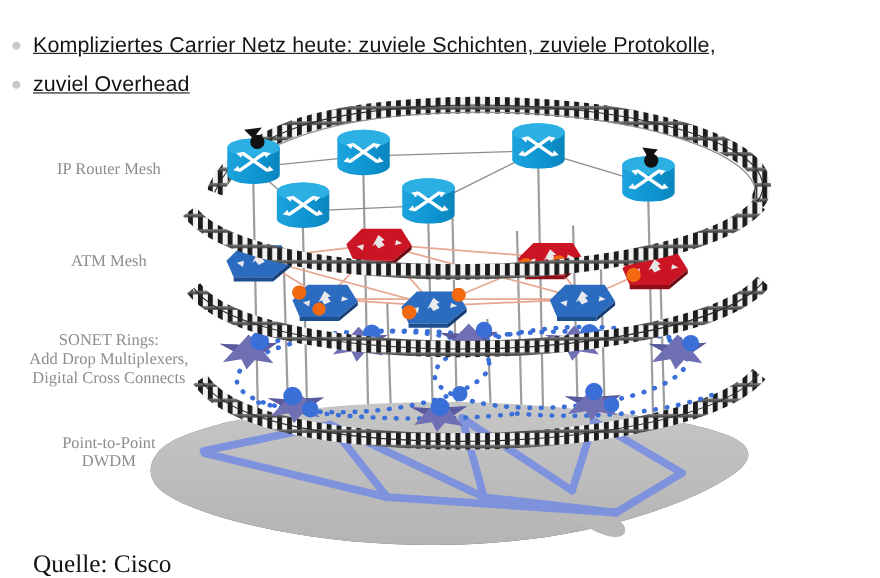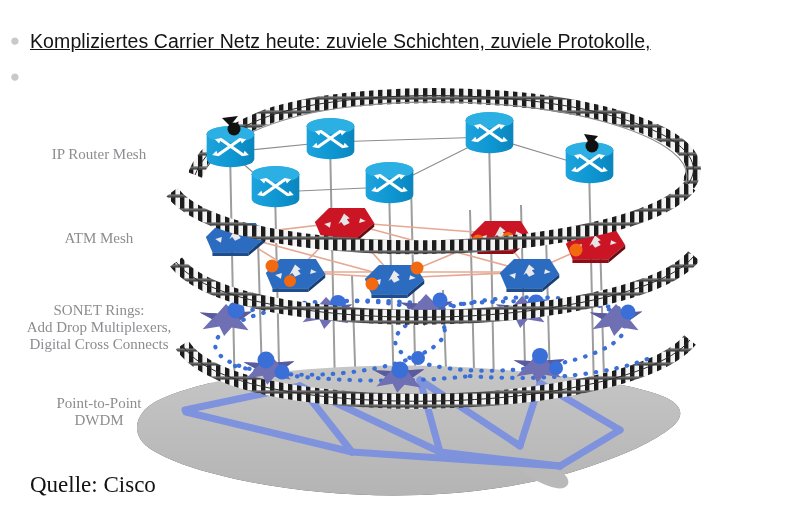--- a/index.html
+++ b/index.html
@@ -19,21 +19,21 @@
   
   .layer-label{position:absolute;font-family:"Liberation Serif",serif;
                color:#8d8d91;font-size:15px;line-height:17px;text-align:center;
                width:210px;left:-6px;}
   .layer-label.l-ip{top:146px;}
   .layer-label.l-atm{top:230px;}
   .layer-label.l-sonet{top:302px;}
   .layer-label.l-dwdm{top:395px;}
 
   
-  .source{position:absolute;left:30px;top:472px;
+  .source{position:absolute;left:30px;top:500px;
           font-family:"Liberation Serif",serif;font-size:23px;color:#121212;}
 
   
   #diagram{position:absolute;left:0;top:0;width:800px;height:525px;}
 </style>
 </head>
 <body>
 
 <div id="stage">
 
@@ -288,20 +288,21 @@
     </g>
   </svg>
 
   <div class="bullets">
     <div class="bullet-row">
       <span class="bullet-dot">●</span>
       <span class="bullet-text">Kompliziertes Carrier Netz heute: zuviele Schichten, zuviele Protokolle,</span>
     </div>
     <div class="bullet-row">
       <span class="bullet-dot">●</span>
+      <span class="bullet-text">zuviel Overhead</span>
     </div>
   </div>
 
   <div class="layer-label l-ip">IP Router Mesh</div>
 
   <div class="layer-label l-atm">ATM Mesh</div>
 
   <div class="layer-label l-sonet">
     <div>SONET Rings:</div>
     <div>Add Drop Multiplexers,</div>

